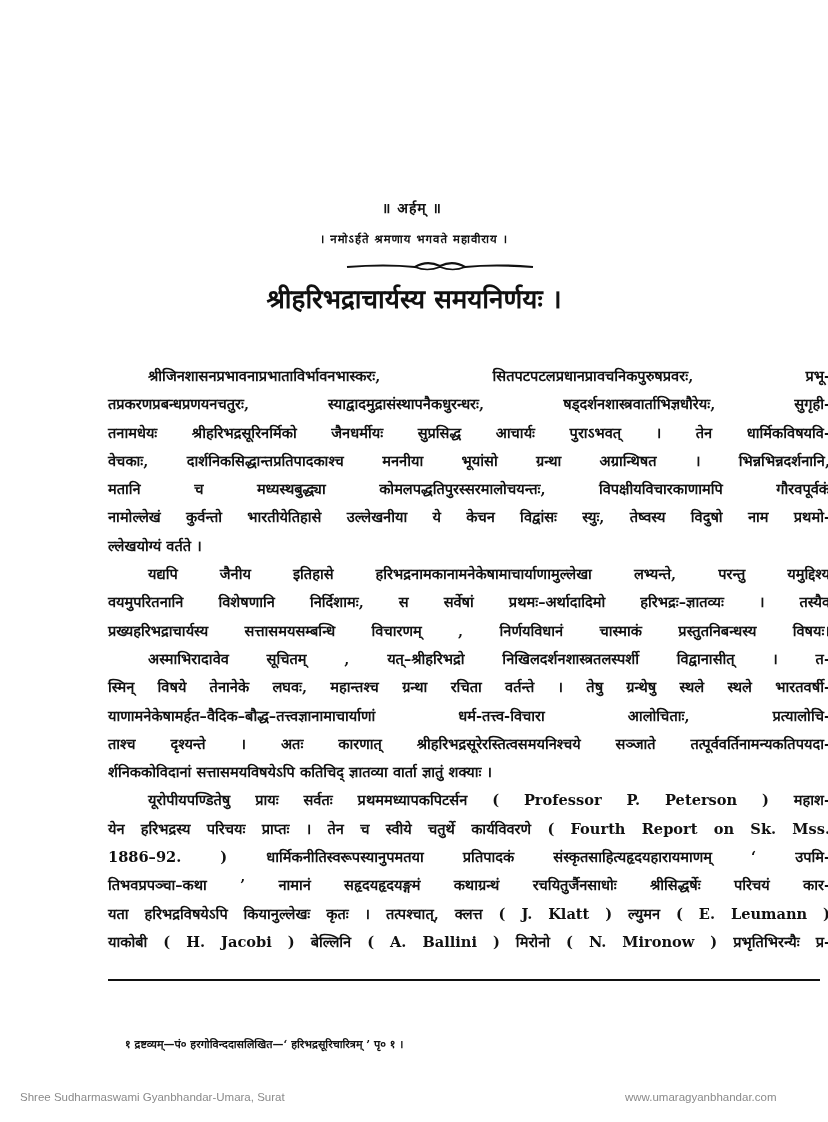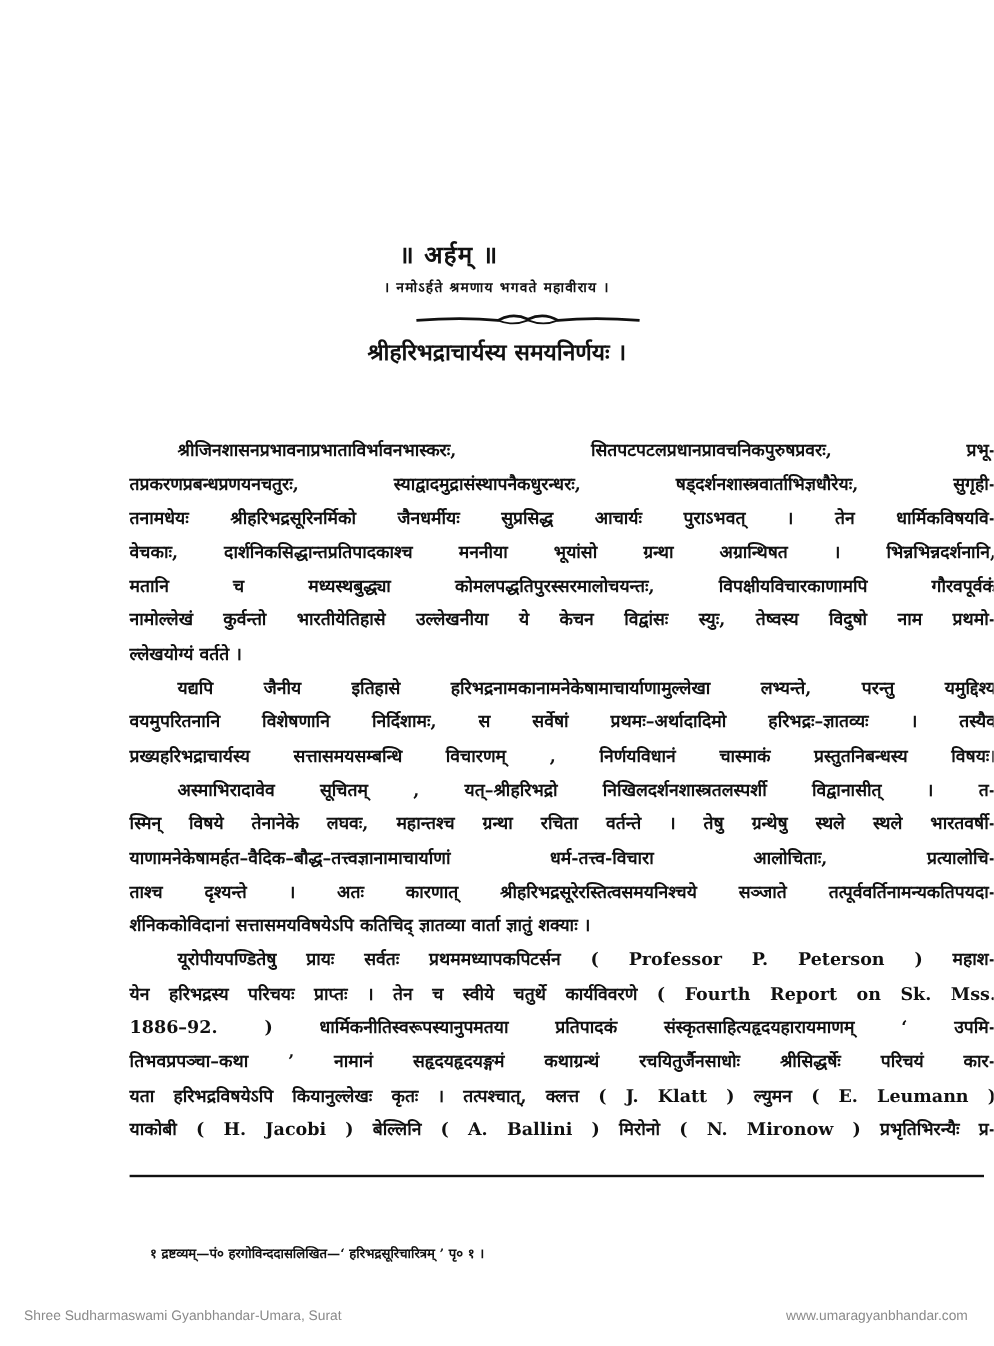--- a/index.html
+++ b/index.html
@@ -4,32 +4,32 @@
   <style>
     html, body { margin: 0; padding: 0; }
     body {
       width: 828px; height: 1122px; background: #ffffff; position: relative;
       font-family: "DejaVu Serif", "Liberation Serif", serif; color: #111111;
       overflow: hidden;
     }
     .page { position: absolute; left: 0; top: 0; width: 828px; height: 1122px; }
     .header-invocation {
       position: absolute; top: 198px; left: 0; width: 748px; text-align: center;
-      font-size: 20px; font-weight: bold; letter-spacing: 1px;
+      font-size: 14px; font-weight: bold; letter-spacing: 1px; padding-left: 38px;
     }
     .header-salutation {
       position: absolute; top: 231px; left: 0; width: 828px; text-align: center;
       font-size: 11.5px; font-weight: bold; letter-spacing: 1px;
     }
     .ornament {
       position: absolute; top: 258px; left: 345px; width: 190px; height: 16px;
     }
     .title {
       position: absolute; top: 280px; left: 0; width: 828px; text-align: center;
-      font-size: 19px; font-weight: bold;
+      font-size: 26px; font-weight: bold;
     }
     .body-text {
       position: absolute; left: 108px; top: 362px; width: 722px;
       font-size: 14.6px; line-height: 28.3px; font-weight: bold;
     }
     .line { white-space: nowrap; text-align: justify; text-align-last: justify; height: 28.3px; overflow: visible; }
     .line.last { text-align-last: left; }
     .line.indent { padding-left: 40px; }
     .rule {
       position: absolute; left: 108px; top: 979px; width: 712px; height: 2px; background: #111;
@@ -37,21 +37,21 @@
     .footnotes {
       position: absolute; left: 125px; top: 987px; width: 600px;
       font-size: 11px; line-height: 20px; font-weight: bold; margin-top: 48px;
     }
     .footer-left {
       position: absolute; left: 20px; top: 1091px; font-family: "Liberation Sans", sans-serif;
       font-size: 11.5px; color: #8a8a8a;
     }
     .footer-right {
       position: absolute; right: 324px; top: 1091px; font-family: "Liberation Sans", sans-serif;
-      font-size: 11.5px; color: #8a8a8a; text-align: right; margin-left: 30px;
+      font-size: 11.5px; color: #8a8a8a; text-align: right;
     }
     .footer-right { right: auto; left: 625px; }
   </style>
 </head>
 <body>
 
 <div class="page">
 
   <div class="header-invocation">॥ अर्हम् ॥</div>
   <div class="header-salutation">। नमोऽर्हते श्रमणाय भगवते महावीराय ।</div>

